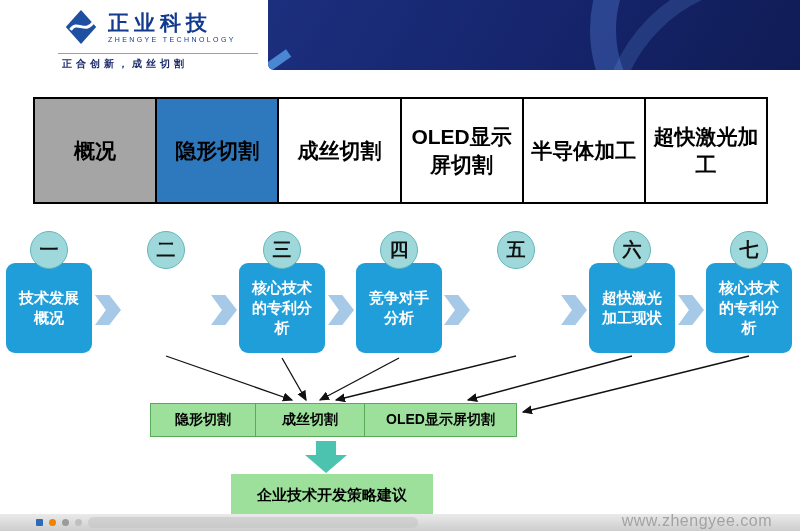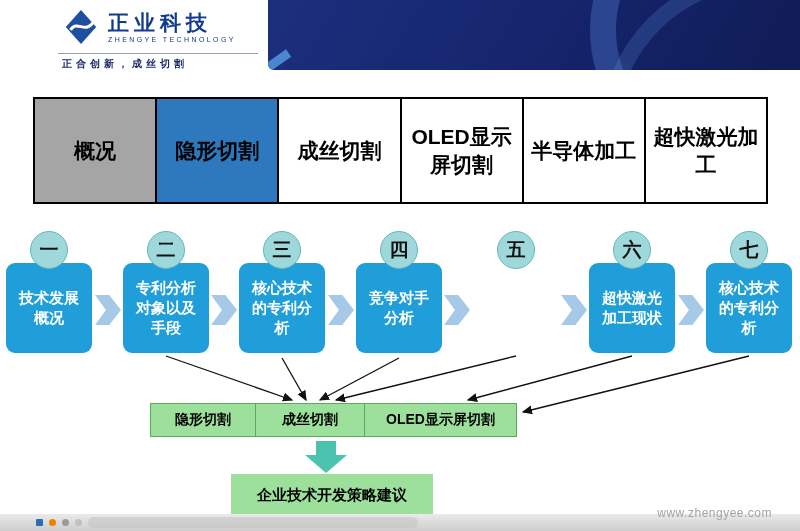--- a/index.html
+++ b/index.html
@@ -50,21 +50,21 @@
 
   
   .footer{ position:absolute; left:0; bottom:0; width:800px; height:17px; background:linear-gradient(#eaeaea,#cdcdcd); }
   .footer-pill{ position:absolute; left:88px; bottom:3px; width:330px; height:11px; background:#c2c2c2; opacity:.55; border-radius:6px; }
   .dots{ position:absolute; left:36px; bottom:5px; display:flex; align-items:center; gap:6px; }
   .dot{ width:7px; height:7px; border-radius:50%; }
   .dot-square{ border-radius:1px; background:#2d6cb5; }
   .dot-orange{ background:#ef8200; }
   .dot-gray{ background:#9b9b9b; }
   .dot-light{ background:#c0c0c0; }
-  .site-url{ position:absolute; right:28px; bottom:11px; font-size:12px; color:#a3a3a3; letter-spacing:.5px; }
+  .site-url{ position:absolute; right:28px; bottom:1px; font-size:16px; color:#a3a3a3; letter-spacing:.5px; }
 </style>
 </head>
 <body>
 
 <div class="slide">
 
   <div class="header">
     <div class="logo">
       <span class="logo-mark">
         <svg width="38" height="38" viewBox="0 0 40 40">
@@ -95,21 +95,20 @@
     <div class="tab">半导体加工</div>
     <div class="tab">超快激光加工</div>
   </div>
 
   <div class="step" style="left:6px">
     <div class="step-circle">一</div>
     <div class="step-box">技术发展概况</div>
   </div>
   <div class="step" style="left:123px">
     <div class="step-circle">二</div>
-    <div class="step-box">专利分析对象以及手段</div>
   </div>
   <div class="step" style="left:239px">
     <div class="step-circle">三</div>
     <div class="step-box">核心技术的专利分析</div>
   </div>
   <div class="step" style="left:356px">
     <div class="step-circle">四</div>
     <div class="step-box">竞争对手分析</div>
   </div>
   <div class="step" style="left:473px">

